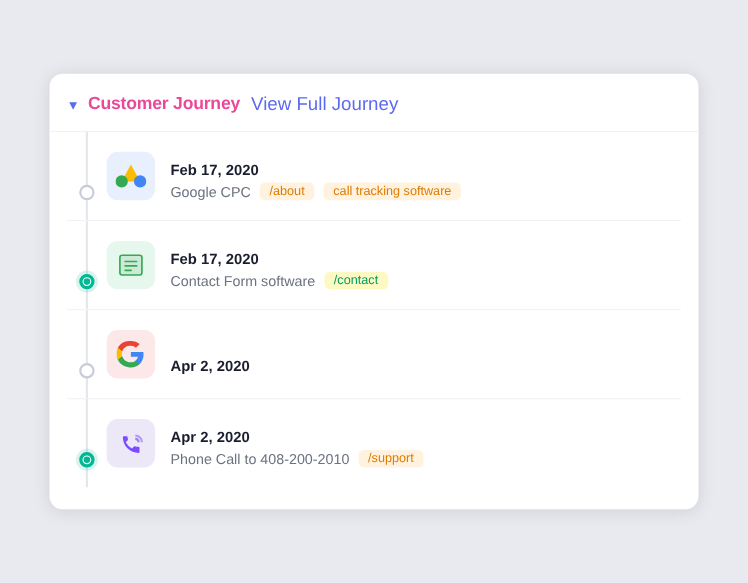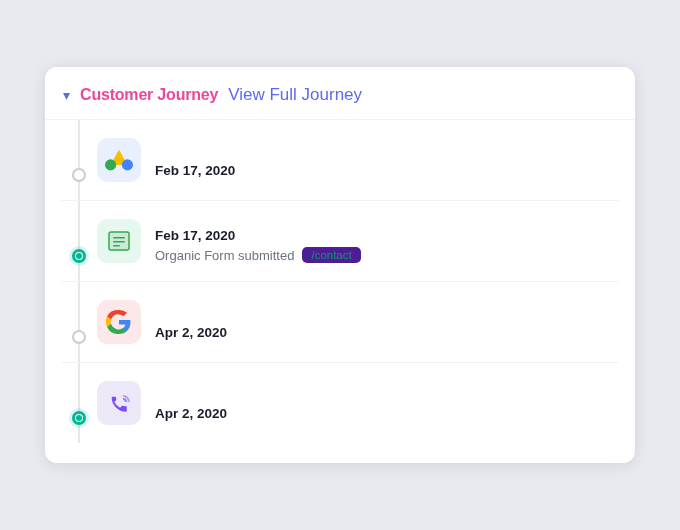--- a/index.html
+++ b/index.html
@@ -140,21 +140,21 @@
       font-size: 11.5px;
       padding: 2px 9px;
       border-radius: 5px;
       font-weight: 500;
     }
     .tag-orange {
       background: #fff3e0;
       color: #e07b00;
     }
     .tag-green {
-      background: #4c1d95;
+      background: #fef9c3;
       color: #00a063;
     }
 
     
     .ads-icon { width: 28px; height: 28px; }
 
     .vertical-line {
       position: absolute;
       left: 33px;
       top: 0;
@@ -182,39 +182,44 @@
         </div>
         <div class="icon-box google-cpc">
           <svg class="ads-icon" viewBox="0 0 40 40" fill="none" xmlns="http://www.w3.org/2000/svg">
       <path d="M20 5L32 27H8L20 5Z" fill="#FBBC04"></path>
       <circle cx="32" cy="27" r="8" fill="#4285F4"></circle>
       <circle cx="8" cy="27" r="8" fill="#34A853"></circle>
     </svg>
         </div>
         <div class="item-content">
           <div class="item-date">Feb 17, 2020</div>
+          <div class="item-row">
+            <span class="item-label">Google CPC</span>
+            <span class="tag tag-orange">/about</span>
+            <span class="tag tag-orange">call tracking software</span>
+          </div>
         </div>
       </div>
       <div class="timeline-item">
         <div class="dot-col">
           <div class="dot active"></div>
         </div>
         <div class="icon-box contact-form">
           <svg width="26" height="26" viewBox="0 0 26 26" fill="none" xmlns="http://www.w3.org/2000/svg">
       <rect x="3" y="4" width="20" height="18" rx="2" fill="#34A853" opacity="0.15"></rect>
       <rect x="3" y="4" width="20" height="18" rx="2" stroke="#34A853" stroke-width="1.5" fill="none"></rect>
       <rect x="7" y="9" width="12" height="1.5" rx="0.75" fill="#34A853"></rect>
       <rect x="7" y="13" width="12" height="1.5" rx="0.75" fill="#34A853"></rect>
       <rect x="7" y="17" width="7" height="1.5" rx="0.75" fill="#34A853"></rect>
     </svg>
         </div>
         <div class="item-content">
           <div class="item-date">Feb 17, 2020</div>
           <div class="item-row">
-            <span class="item-label">Organic Form submitted</span>
+            <span class="item-label">Contact Form software</span>
             <span class="tag tag-green">/contact</span>
           </div>
         </div>
       </div>
       <div class="timeline-item">
         <div class="dot-col">
           <div class="dot"></div>
         </div>
         <div class="icon-box google-organic">
           <svg width="26" height="26" viewBox="0 0 26 26" xmlns="http://www.w3.org/2000/svg">
@@ -234,16 +239,20 @@
         </div>
         <div class="icon-box phone-call">
           <svg width="26" height="26" viewBox="0 0 26 26" fill="none" xmlns="http://www.w3.org/2000/svg">
       <path d="M19.5 16.2c-1 0-2-.2-2.9-.5-.3-.1-.6 0-.8.2l-1.8 1.8a13.4 13.4 0 01-5.7-5.7l1.8-1.8c.2-.2.3-.5.2-.8A9.3 9.3 0 0110 7.5a.8.8 0 00-.8-.8H6.5a.8.8 0 00-.8.8A14.3 14.3 0 0020 21.8a.8.8 0 00.8-.8v-3.9a.8.8 0 00-.8-.9z" fill="#7c4dff"></path>
       <path d="M17 5v2a5 5 0 015 5h2a7 7 0 00-7-7z" fill="#7c4dff" opacity="0.5"></path>
       <path d="M17 8v2a2 2 0 012 2h2a4 4 0 00-4-4z" fill="#7c4dff" opacity="0.7"></path>
     </svg>
         </div>
         <div class="item-content">
           <div class="item-date">Apr 2, 2020</div>
+          <div class="item-row">
+            <span class="item-label">Phone Call to 408-200-2010</span>
+            <span class="tag tag-orange">/support</span>
+          </div>
         </div>
       </div>
     </div>
 </div>
 
 </body></html>

